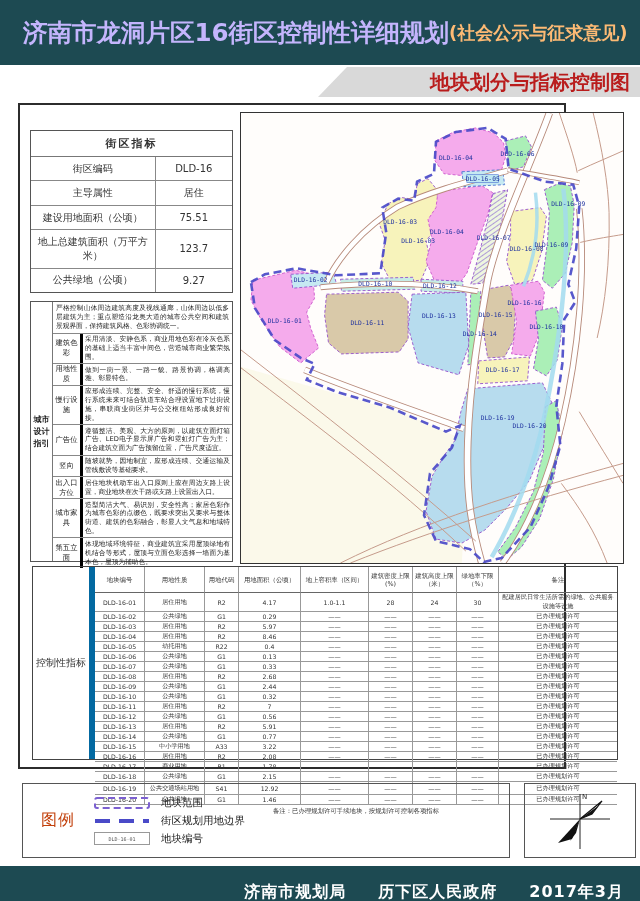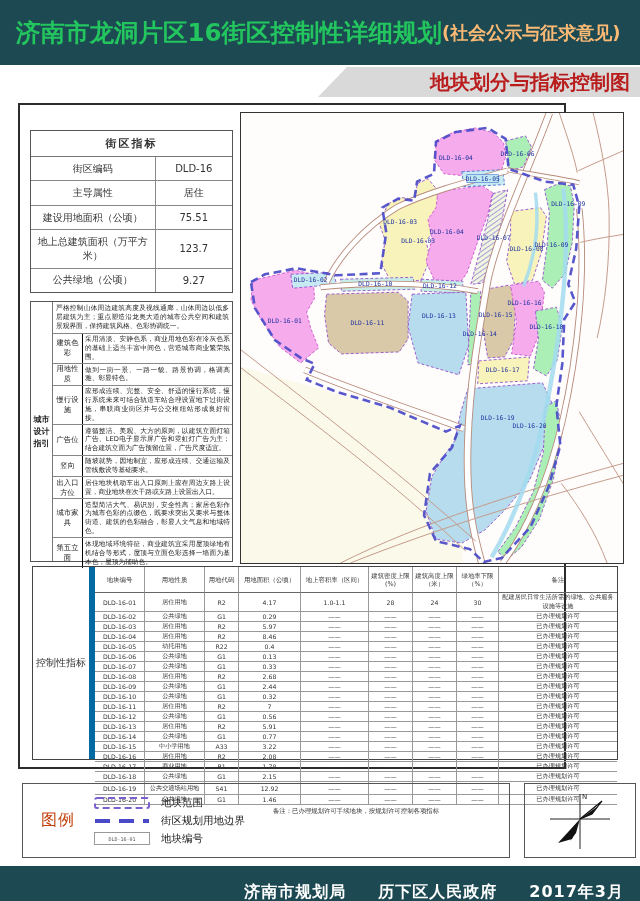--- a/index.html
+++ b/index.html
@@ -1,21 +1,21 @@
 <!DOCTYPE html>
 <html><head>
 <meta charset="utf-8">
 <style>
   html,body{margin:0;padding:0;}
   body{width:640px;height:901px;position:relative;background:#ffffff;
        font-family:"DejaVu Sans",sans-serif;color:#222;overflow:hidden;}
   
   .titlebar{position:absolute;left:0;top:0;width:640px;height:65px;background:#1d4a52;
             display:flex;align-items:center;padding-left:16px;box-sizing:border-box;}
-  .title-main{color:#22c55e;font-size:24.5px;font-weight:bold;letter-spacing:0px;white-space:nowrap;}
+  .title-main{color:#c4b5fd;font-size:24.5px;font-weight:bold;letter-spacing:0px;white-space:nowrap;margin-left:7px;}
   .title-paren{color:#fdba74;font-size:18px;font-weight:bold;white-space:nowrap;}
   .subtitle-strip{position:absolute;left:0;top:65px;width:640px;height:32px;background:#fff;}
   .subtitle-band{position:absolute;right:0;top:2px;width:322px;height:30px;background:#d9d9d9;
                  clip-path:polygon(9% 0,100% 0,100% 100%,0 100%);
                  display:flex;align-items:center;justify-content:flex-end;padding-right:10px;box-sizing:border-box;}
   .subtitle-band span{font-size:20px;font-weight:bold;color:#b91c1c;}
   
   .frame{position:absolute;left:18px;top:103px;width:548px;height:666px;border:2px solid #2c2c2c;
          background:#fff;box-sizing:border-box;}
   
@@ -29,21 +29,21 @@
          text-align:center;padding:1px 2px;box-sizing:border-box;}
   .blk-v{width:38%;display:flex;align-items:center;justify-content:center;}
   
   .dg{position:absolute;left:10px;top:196px;width:203px;height:261px;border:1px solid #555;
       box-sizing:border-box;display:flex;font-size:6.7px;color:#222;}
   .dg-side{flex:0 0 21px;border-right:1px solid #777;display:flex;align-items:center;justify-content:center;}
   .dg-side div{font-size:8px;font-weight:bold;text-align:center;line-height:1.5;}
   .dg-rows{flex:1 1 auto;display:flex;flex-direction:column;}
   .dg-row{display:flex;border-bottom:1px solid #888;flex:1 1 auto;}
   .dg-row:last-child{border-bottom:none;}
-  .dg-lab{flex:0 0 30px;border-right:1px solid #000000;display:flex;align-items:center;justify-content:center;
+  .dg-lab{flex:0 0 30px;border-right:3px solid #000000;display:flex;align-items:center;justify-content:center;
           text-align:center;font-size:7.3px;padding:0 1px;box-sizing:border-box;}
   .dg-txt{flex:1 1 auto;padding:1.5px 2px;line-height:1.32;text-align:justify;box-sizing:border-box;}
   .dg-intro{padding:2px 3px;line-height:1.32;text-align:justify;border-bottom:1px solid #888;}
   
   .mapbox{position:absolute;left:220px;top:7px;width:384px;height:452px;border:1.5px solid #333;
           box-sizing:border-box;background:#fffdfb;overflow:hidden;}
   .mapbox svg{display:block;width:100%;height:100%;}
   
   .ctrl{position:absolute;left:12px;top:461px;width:586px;height:194px;border:1px solid #444;
         box-sizing:border-box;display:flex;font-size:6.2px;color:#333;}

